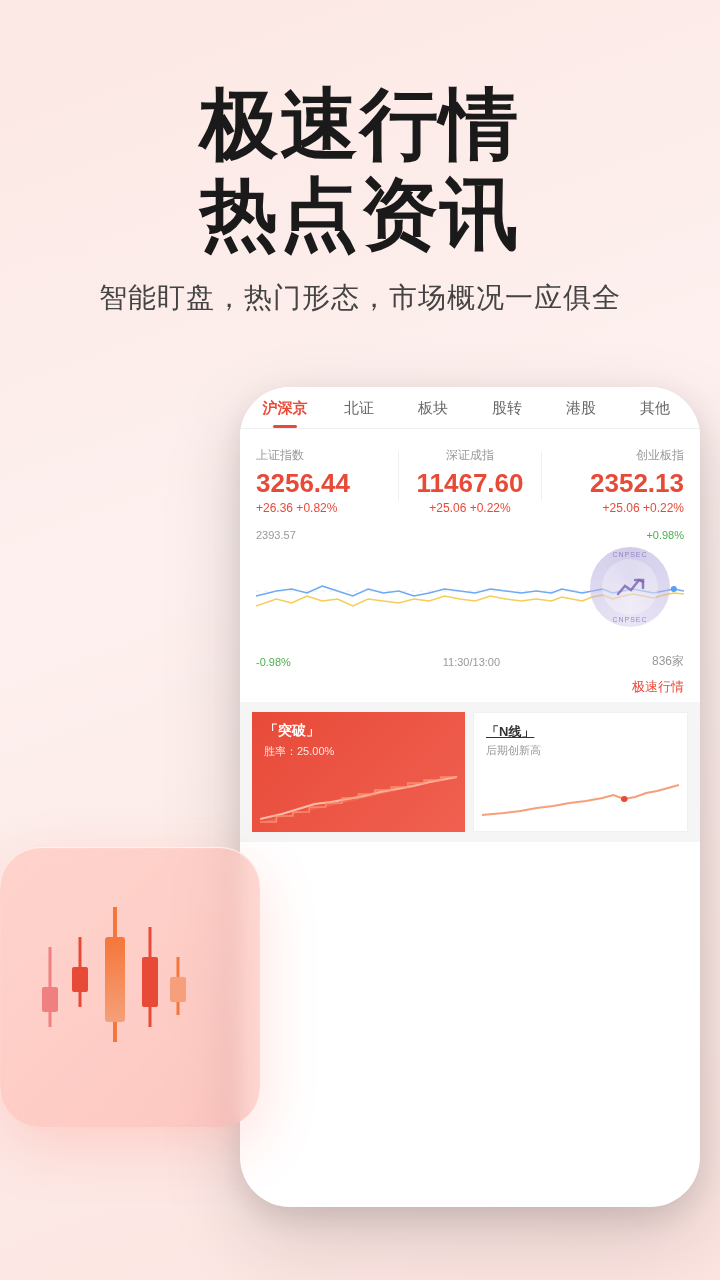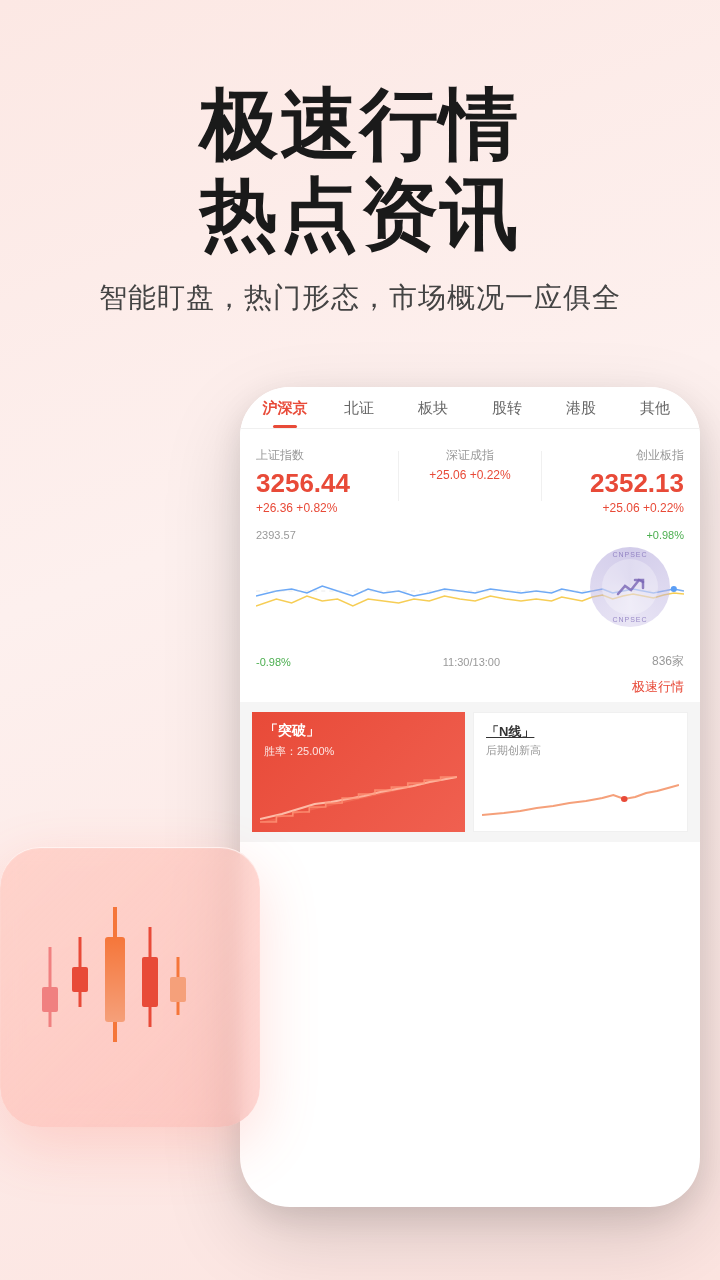--- a/index.html
+++ b/index.html
@@ -362,20 +362,21 @@
     <div class="index-section">
       <div class="index-row">
         <div class="index-item">
           <div class="index-label">上证指数</div>
           <div class="index-value">3256.44</div>
           <div class="index-change">+26.36  +0.82%</div>
         </div>
         <div class="index-divider"></div>
         <div class="index-item" style="text-align:center">
           <div class="index-label">深证成指</div>
+          <div class="index-value">11467.60</div>
           <div class="index-change">+25.06  +0.22%</div>
         </div>
         <div class="index-divider"></div>
         <div class="index-item" style="text-align:right">
           <div class="index-label">创业板指</div>
           <div class="index-value">2352.13</div>
           <div class="index-change">+25.06  +0.22%</div>
         </div>
       </div>
     </div>

